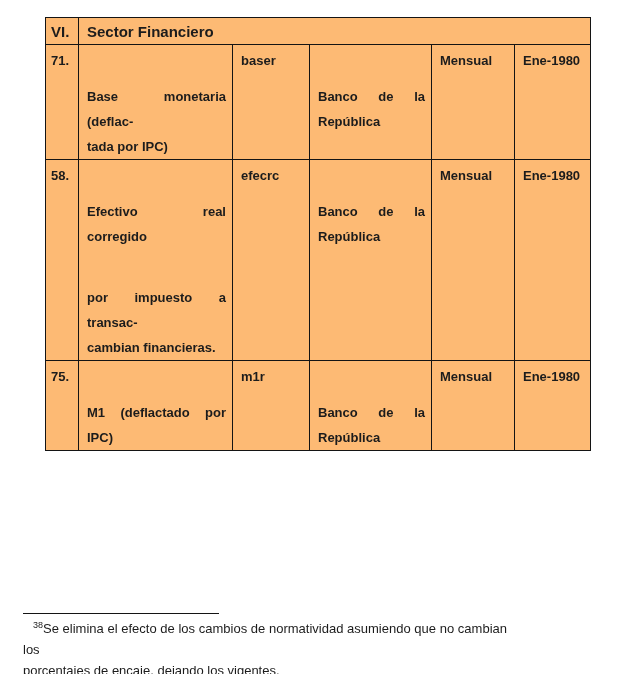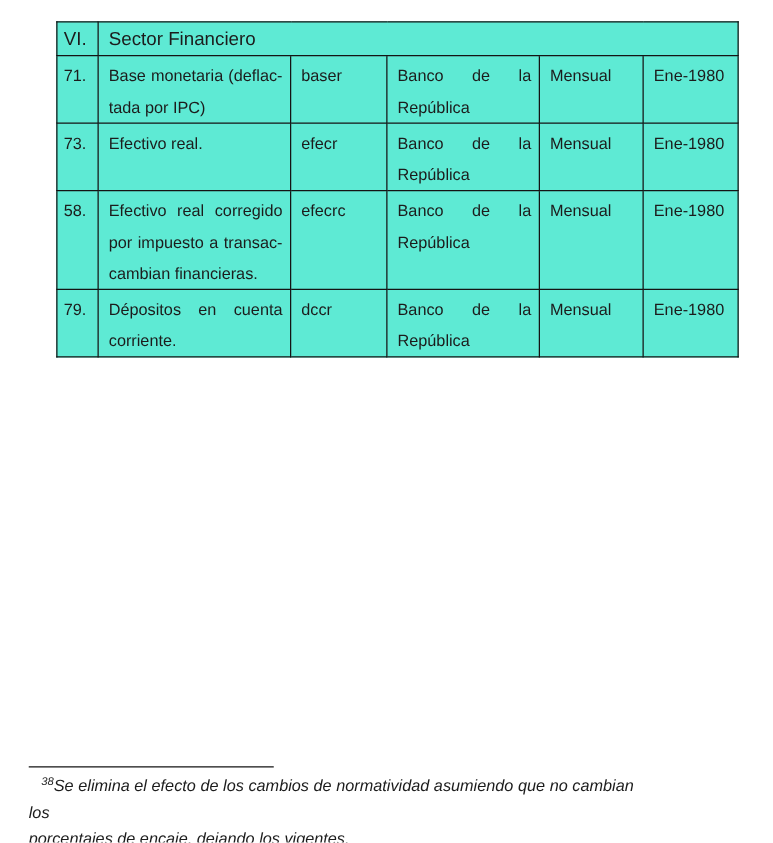--- a/index.html
+++ b/index.html
@@ -4,46 +4,47 @@
 <style>
   html, body { margin:0; padding:0; }
   body {
     width:618px; height:674px; background:#ffffff; position:relative;
     font-family:"Liberation Sans","DejaVu Sans",sans-serif;
     color:#1c1c1c; overflow:hidden;
   }
   table.doc-table {
     position:absolute; left:45px; top:17px;
     border-collapse:collapse; table-layout:fixed; width:545px;
-    background:#5eead4;
+    background:#fdba74;
+    font-weight:bold;
   }
   .doc-table td {
     border:1.5px solid #141414;
     vertical-align:top;
     padding:3px 6px 0 8px;
     font-size:13px; line-height:25px;
     overflow:hidden;
   }
   .doc-table thead td {
     height:24px; font-size:15px; line-height:23px; padding-top:2px;
   }
   .doc-table tbody td { height:50px; }
   td.col-num { padding-left:5px; padding-right:2px; }
   .cell-line { text-align:left; }
-  .cell-line.jl { text-align:justify; text-align-last:justify; }
+  .cell-line.jl { text-align:justify; text-align-last:justify;margin-top:36px; }
   sup { font-size:9px; line-height:0; vertical-align:super; letter-spacing:0; }
   .footnote {
     position:absolute; left:23px; top:613px; width:484px;
     font-size:13px; line-height:21px;
   }
   .footnote-rule {
     width:196px; height:0; border-top:1.5px solid #141414;
     margin:0 0 4px 0;
   }
-  .footnote-line { margin:0;font-style:italic; }
+  .footnote-line { margin:0; }
   .footnote-line.first { text-indent:10px; text-align:justify; text-align-last:justify; }
 </style>
 </head>
 <body>
 
 <table class="doc-table">
   <colgroup>
     <col style="width:33px">
     <col style="width:154px">
     <col style="width:77px">
@@ -79,41 +80,20 @@
         </td>
         <td class="col-freq">
           <div class="cell-line supable">Mensual</div>
         </td>
         <td class="col-date">
           <div class="cell-line supable">Ene-1980</div>
         </td>
       </tr>
       <tr>
         <td class="col-num">
-          <div class="cell-line supable">73.</div>
-        </td>
-        <td class="col-desc">
-          <div class="cell-line supable">Efectivo real.</div>
-        </td>
-        <td class="col-code">
-          <div class="cell-line supable">efecr</div>
-        </td>
-        <td class="col-source">
-          <div class="cell-line supable jl">Banco de la</div>
-          <div class="cell-line supable">República</div>
-        </td>
-        <td class="col-freq">
-          <div class="cell-line supable">Mensual</div>
-        </td>
-        <td class="col-date">
-          <div class="cell-line supable">Ene-1980</div>
-        </td>
-      </tr>
-      <tr>
-        <td class="col-num">
           <div class="cell-line supable">58.</div>
         </td>
         <td class="col-desc">
           <div class="cell-line supable jl">Efectivo real corregido</div>
           <div class="cell-line supable jl">por impuesto a transac-</div>
           <div class="cell-line supable">cambian financieras.</div>
         </td>
         <td class="col-code">
           <div class="cell-line supable">efecrc</div>
         </td>
@@ -123,28 +103,28 @@
         </td>
         <td class="col-freq">
           <div class="cell-line supable">Mensual</div>
         </td>
         <td class="col-date">
           <div class="cell-line supable">Ene-1980</div>
         </td>
       </tr>
       <tr>
         <td class="col-num">
-          <div class="cell-line supable">79.</div>
+          <div class="cell-line supable">75.</div>
         </td>
         <td class="col-desc">
-          <div class="cell-line supable jl">Dépositos en cuenta</div>
-          <div class="cell-line supable">corriente.</div>
+          <div class="cell-line supable jl">M1 (deflactado por</div>
+          <div class="cell-line supable">IPC)</div>
         </td>
         <td class="col-code">
-          <div class="cell-line supable">dccr</div>
+          <div class="cell-line supable">m1r</div>
         </td>
         <td class="col-source">
           <div class="cell-line supable jl">Banco de la</div>
           <div class="cell-line supable">República</div>
         </td>
         <td class="col-freq">
           <div class="cell-line supable">Mensual</div>
         </td>
         <td class="col-date">
           <div class="cell-line supable">Ene-1980</div>

